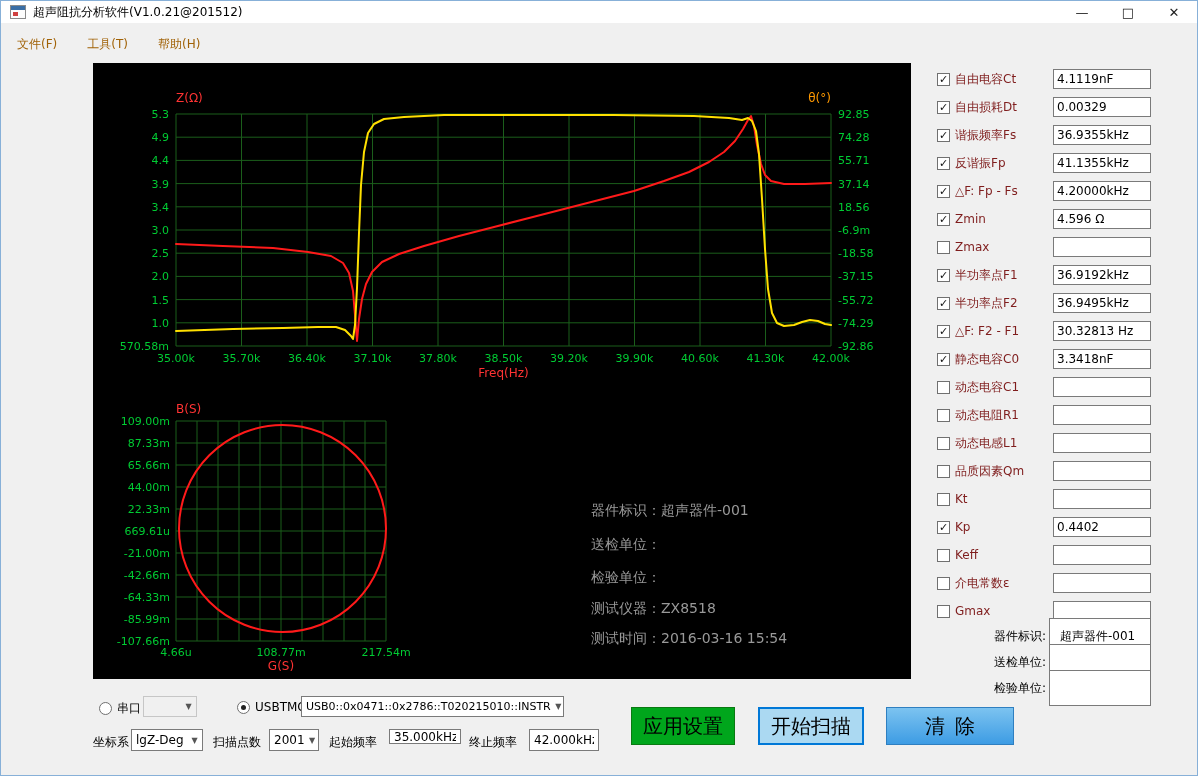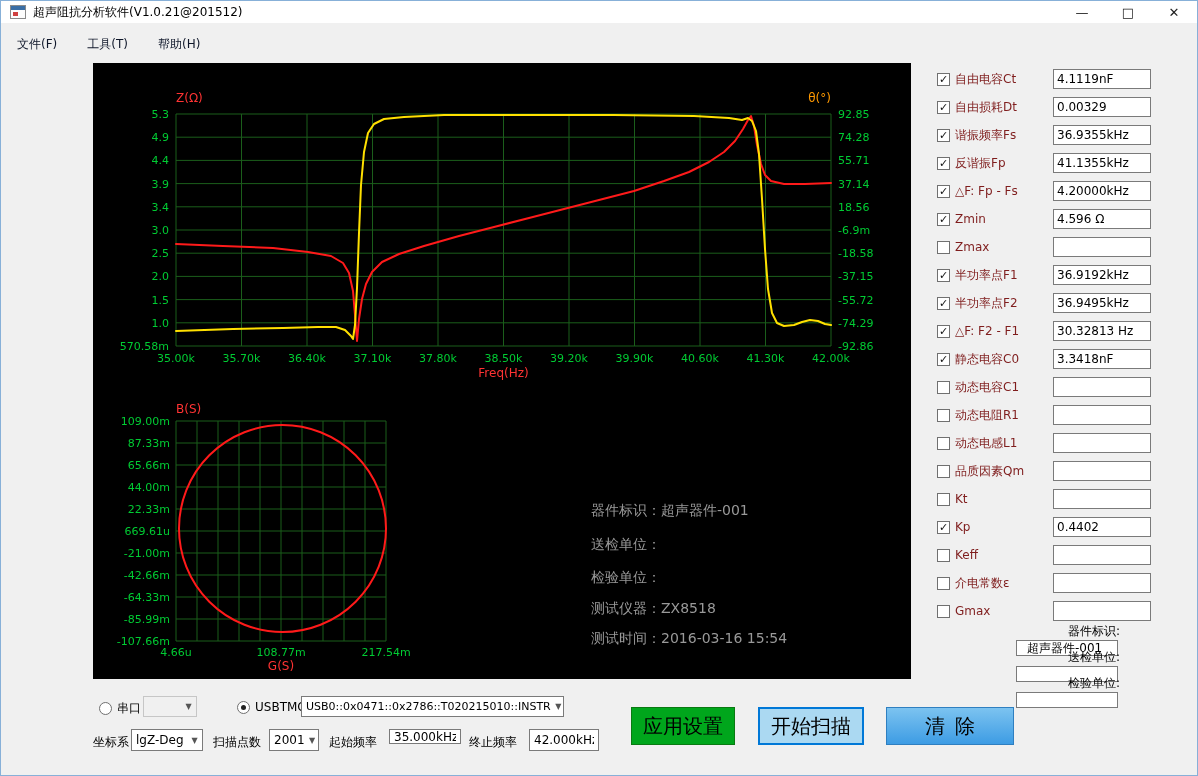--- a/index.html
+++ b/index.html
@@ -11,38 +11,38 @@
   .titlebar { position:absolute; top:0; left:0; right:0; height:22px; background:#ffffff; display:flex; align-items:center; }
   .app-icon { width:16px; height:14px; margin:0 7px 0 9px; border:1px solid #8a8a8a; background:#fdfdfd; position:relative; flex:none; }
   .app-icon::before { content:""; position:absolute; left:0; top:0; right:0; height:4px; background:#3a6ea5; }
   .app-icon::after { content:""; position:absolute; left:2px; top:6px; width:5px; height:4px; background:#d04040; }
   .title-text { font-size:12px; color:#000; }
   .win-controls { margin-left:auto; display:flex; height:100%; }
   .winbtn { width:46px; height:100%; display:flex; align-items:center; justify-content:center; font-size:13px; color:#222; }
 
   
   .menubar { position:absolute; top:30px; left:0; right:0; height:26px; background:#f0f0f0; display:flex; align-items:center; padding-left:6px; }
-  .menu-item { padding:4px 10px; margin-right:10px; color:#0f172a; }
+  .menu-item { padding:4px 10px; margin-right:10px; color:#a16207; }
 
   
   .plot-panel { position:absolute; left:92px; top:62px; width:818px; height:616px; background:#000; }
   svg text { font-family:"DejaVu Sans","Liberation Sans",sans-serif; }
   .grid { stroke:#1b5e1b; stroke-width:1; }
   .tick { fill:#00cc33; font-size:11px; }
   .curve { fill:none; stroke-width:2; stroke-linejoin:round; stroke-linecap:round; }
 
   
   .results-panel { position:absolute; left:936px; top:64px; width:260px; }
   .result-row { position:relative; height:28px; display:flex; align-items:center; }
   .checkbox { width:13px; height:13px; border:1px solid #707070; background:#fff; margin-right:5px; font-size:11px; line-height:11px; text-align:center; color:#111; font-weight:bold; flex:none; }
   .result-label { font-size:12px; color:#7f1d1d; white-space:nowrap; }
   .result-input { position:absolute; left:116px; top:4px; width:98px; height:20px; border:1px solid #7a7a7a; background:#fff; font-size:12px; padding:0 3px; font-family:inherit; }
 
   .device-fields { position:absolute; left:936px; top:622px; width:260px; }
-  .device-row { height:26px; display:flex; align-items:center;flex-direction:column; }
+  .device-row { height:26px; display:flex; align-items:center; }
   .device-label { width:112px; text-align:right; padding-right:3px; white-space:nowrap; }
   .device-input { width:102px; height:36px; border:1px solid #7a7a7a; background:#fff; font-size:12px; padding:0 10px; font-family:inherit; }
 
   
   .radio-group { position:absolute; display:flex; align-items:center; gap:5px; font-size:12px; }
   .radio { width:13px; height:13px; border:1px solid #707070; border-radius:50%; background:#fff; position:relative; flex:none; }
   .radio.checked::after { content:""; position:absolute; left:3px; top:3px; width:5px; height:5px; border-radius:50%; background:#222; }
   .combo { position:absolute; border:1px solid #7a7a7a; background:#fff; display:flex; align-items:center; font-size:11px; padding-left:4px; overflow:hidden; white-space:nowrap; }
   .combo .arrow { margin-left:auto; width:15px; text-align:center; color:#555; font-size:8px; flex:none; }
   .combo.disabled { background:#f0f0f0; border-color:#c6c6c6; color:#999; }

